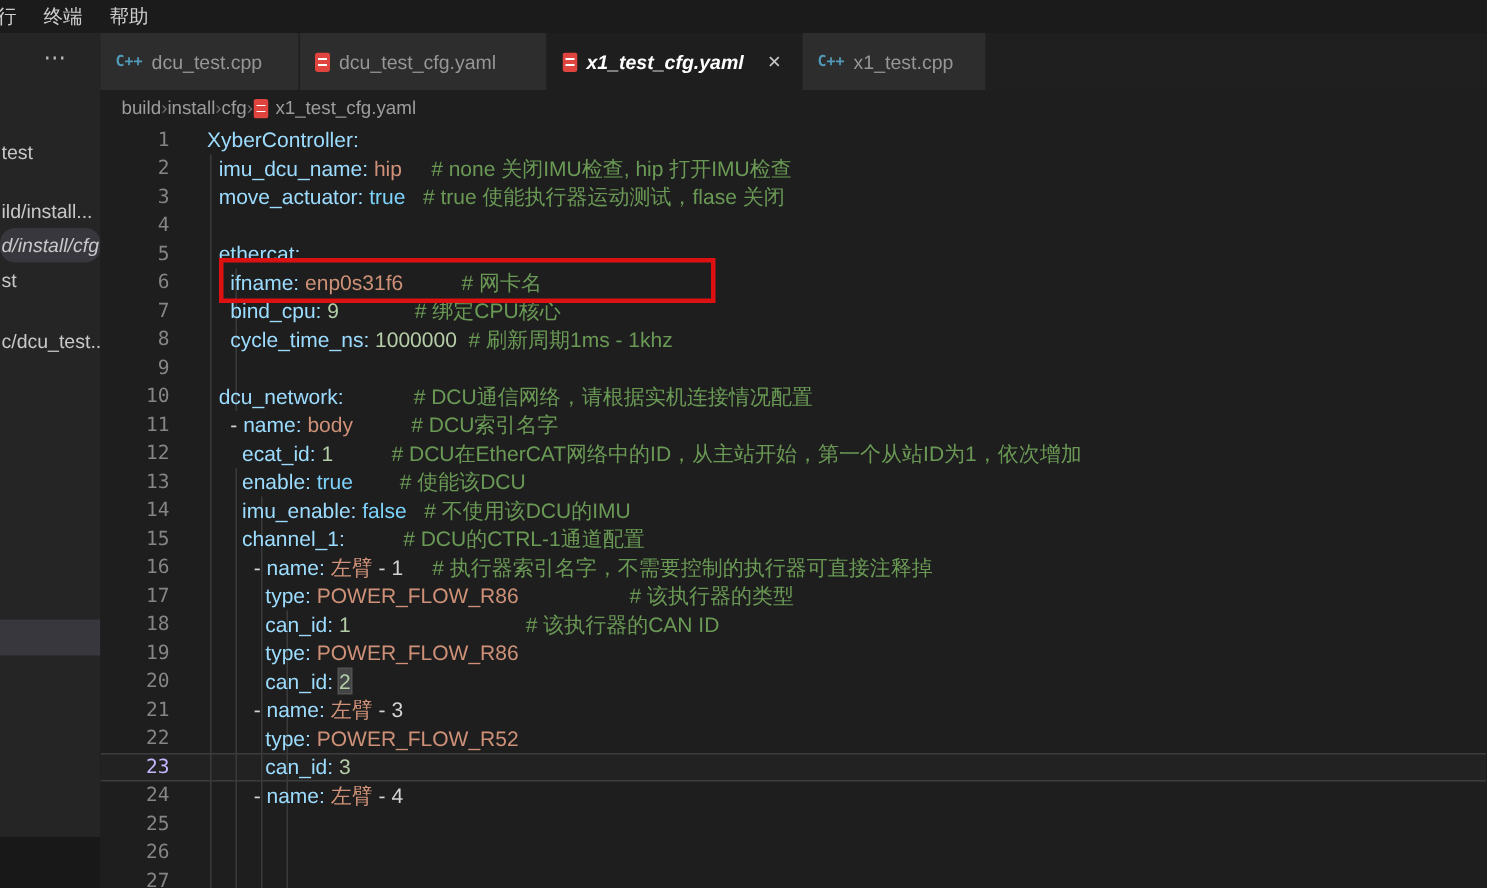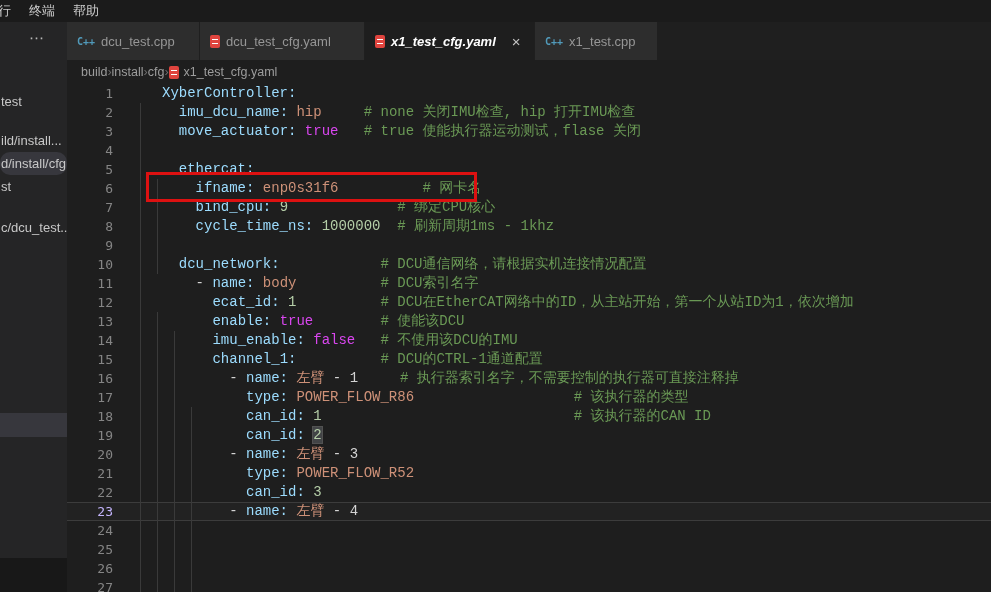--- a/index.html
+++ b/index.html
@@ -11,21 +11,21 @@
            display:flex;align-items:center;color:#cccccc;font-size:13px;}
   .menu-item{padding:0 9px;line-height:22px;white-space:nowrap;}
   .menu-item:first-child{padding-left:1px;margin-left:-3px;}
 
   
   .sidebar{position:absolute;left:0;top:22px;width:67px;height:570px;background:#252526;overflow:hidden;}
   .sb-more{position:absolute;left:29px;top:7px;color:#b8b8b8;font-size:15px;letter-spacing:1px;}
   .sb-item{position:absolute;left:1px;width:66px;height:23px;line-height:23px;color:#c8c8c8;
            font-size:13px;white-space:nowrap;overflow:hidden;}
   .sb-item.selected{background:#37373d;left:0;padding-left:1px;}
-  .sb-item.italic{border-radius:10px;}
+  .sb-item.italic{font-style:italic;border-radius:10px;}
   .sb-band{position:absolute;left:0;top:391px;width:67px;height:24px;background:#37373d;}
   .sb-bottom{position:absolute;left:0;top:536px;width:67px;height:34px;background:#181818;}
 
   
   .main{position:absolute;left:67px;top:22px;width:924px;height:570px;}
 
   
   .tabbar{height:38px;background:#252526;display:flex;}
   .tab{height:38px;box-sizing:border-box;display:flex;align-items:center;gap:6px;
        padding:0 10px;background:#2d2d2d;color:#969696;font-size:13px;border-right:1px solid #1f1f1f;}
@@ -48,24 +48,24 @@
   .bc-sep{color:#6e6e6e;}
   .bc-file{display:flex;align-items:center;gap:5px;}
 
   
   .editor{position:absolute;left:0;top:62px;width:924px;height:508px;background:#1e1e1e;overflow:hidden;}
   .gutter{position:absolute;left:0;top:0;width:46px;}
   .ln{height:19px;line-height:19px;text-align:right;color:#858585;
       font-family:"DejaVu Sans Mono",monospace;font-size:13px;}
   .ln.current{color:#c4b5fd;}
   .code{position:absolute;left:71px;top:0;}
-  .cl{height:19px;line-height:19px;white-space:pre;font-family:Liberation Mono, monospace;
-      font-size:14px;color:#d4d4d4;margin-left:24px;}
+  .cl{height:19px;line-height:19px;white-space:pre;font-family:Liberation Sans, sans-serif;
+      font-size:14px;color:#d4d4d4;}
   .tk-key{color:#9cdcfe}.tk-str{color:#ce9178}.tk-num{color:#b5cea8}
-  .tk-bool{color:#d946ef}.tk-com{color:#6a9955}.tk-pln{color:#d4d4d4}
+  .tk-bool{color:#7dd3fc}.tk-com{color:#6a9955}.tk-pln{color:#d4d4d4}
   .tk-hl{background:rgba(110,115,120,.45);box-shadow:0 0 0 1px rgba(160,160,160,.40);}
   .guide{position:absolute;width:1px;background:#3a3a3a;}
   .cur-line{position:absolute;left:0;width:924px;height:19px;top:418px;box-sizing:border-box;
             border-top:1px solid #3c3c3c;border-bottom:1px solid #3c3c3c;background:rgba(255,255,255,0.02);}
   .red-box{position:absolute;left:79px;top:88px;width:331px;height:30px;box-sizing:border-box;
            border:3px solid #dd1111;}
 </style>
 </head>
 <body>
 
@@ -174,20 +174,21 @@
         <div class="cl"></div>
         <div class="cl"><span class="tk-pln">  </span><span class="tk-key">dcu_network:</span><span class="tk-pln">            </span><span class="tk-com"># DCU通信网络，请根据实机连接情况配置</span></div>
         <div class="cl"><span class="tk-pln">    - </span><span class="tk-key">name:</span><span class="tk-pln"> </span><span class="tk-str">body</span><span class="tk-pln">          </span><span class="tk-com"># DCU索引名字</span></div>
         <div class="cl"><span class="tk-pln">      </span><span class="tk-key">ecat_id:</span><span class="tk-pln"> </span><span class="tk-num">1</span><span class="tk-pln">          </span><span class="tk-com"># DCU在EtherCAT网络中的ID，从主站开始，第一个从站ID为1，依次增加</span></div>
         <div class="cl"><span class="tk-pln">      </span><span class="tk-key">enable:</span><span class="tk-pln"> </span><span class="tk-bool">true</span><span class="tk-pln">        </span><span class="tk-com"># 使能该DCU</span></div>
         <div class="cl"><span class="tk-pln">      </span><span class="tk-key">imu_enable:</span><span class="tk-pln"> </span><span class="tk-bool">false</span><span class="tk-pln">   </span><span class="tk-com"># 不使用该DCU的IMU</span></div>
         <div class="cl"><span class="tk-pln">      </span><span class="tk-key">channel_1:</span><span class="tk-pln">          </span><span class="tk-com"># DCU的CTRL-1通道配置</span></div>
         <div class="cl"><span class="tk-pln">        - </span><span class="tk-key">name:</span><span class="tk-pln"> </span><span class="tk-str">左臂</span><span class="tk-pln"> - 1     </span><span class="tk-com"># 执行器索引名字，不需要控制的执行器可直接注释掉</span></div>
         <div class="cl"><span class="tk-pln">          </span><span class="tk-key">type:</span><span class="tk-pln"> </span><span class="tk-str">POWER_FLOW_R86</span><span class="tk-pln">                   </span><span class="tk-com"># 该执行器的类型</span></div>
         <div class="cl"><span class="tk-pln">          </span><span class="tk-key">can_id:</span><span class="tk-pln"> </span><span class="tk-num">1</span><span class="tk-pln">                              </span><span class="tk-com"># 该执行器的CAN ID</span></div>
+        <div class="cl"><span class="tk-pln">          </span><span class="tk-key">type:</span><span class="tk-pln"> </span><span class="tk-str">POWER_FLOW_R86</span></div>
         <div class="cl"><span class="tk-pln">          </span><span class="tk-key">can_id:</span><span class="tk-pln"> </span><span class="tk-num tk-hl">2</span></div>
         <div class="cl"><span class="tk-pln">        - </span><span class="tk-key">name:</span><span class="tk-pln"> </span><span class="tk-str">左臂</span><span class="tk-pln"> - 3</span></div>
         <div class="cl"><span class="tk-pln">          </span><span class="tk-key">type:</span><span class="tk-pln"> </span><span class="tk-str">POWER_FLOW_R52</span></div>
         <div class="cl"><span class="tk-pln">          </span><span class="tk-key">can_id:</span><span class="tk-pln"> </span><span class="tk-num">3</span></div>
         <div class="cl"><span class="tk-pln">        - </span><span class="tk-key">name:</span><span class="tk-pln"> </span><span class="tk-str">左臂</span><span class="tk-pln"> - 4</span></div>
       </div>
     <div class="red-box"></div>
   </div>
 </div>
 

